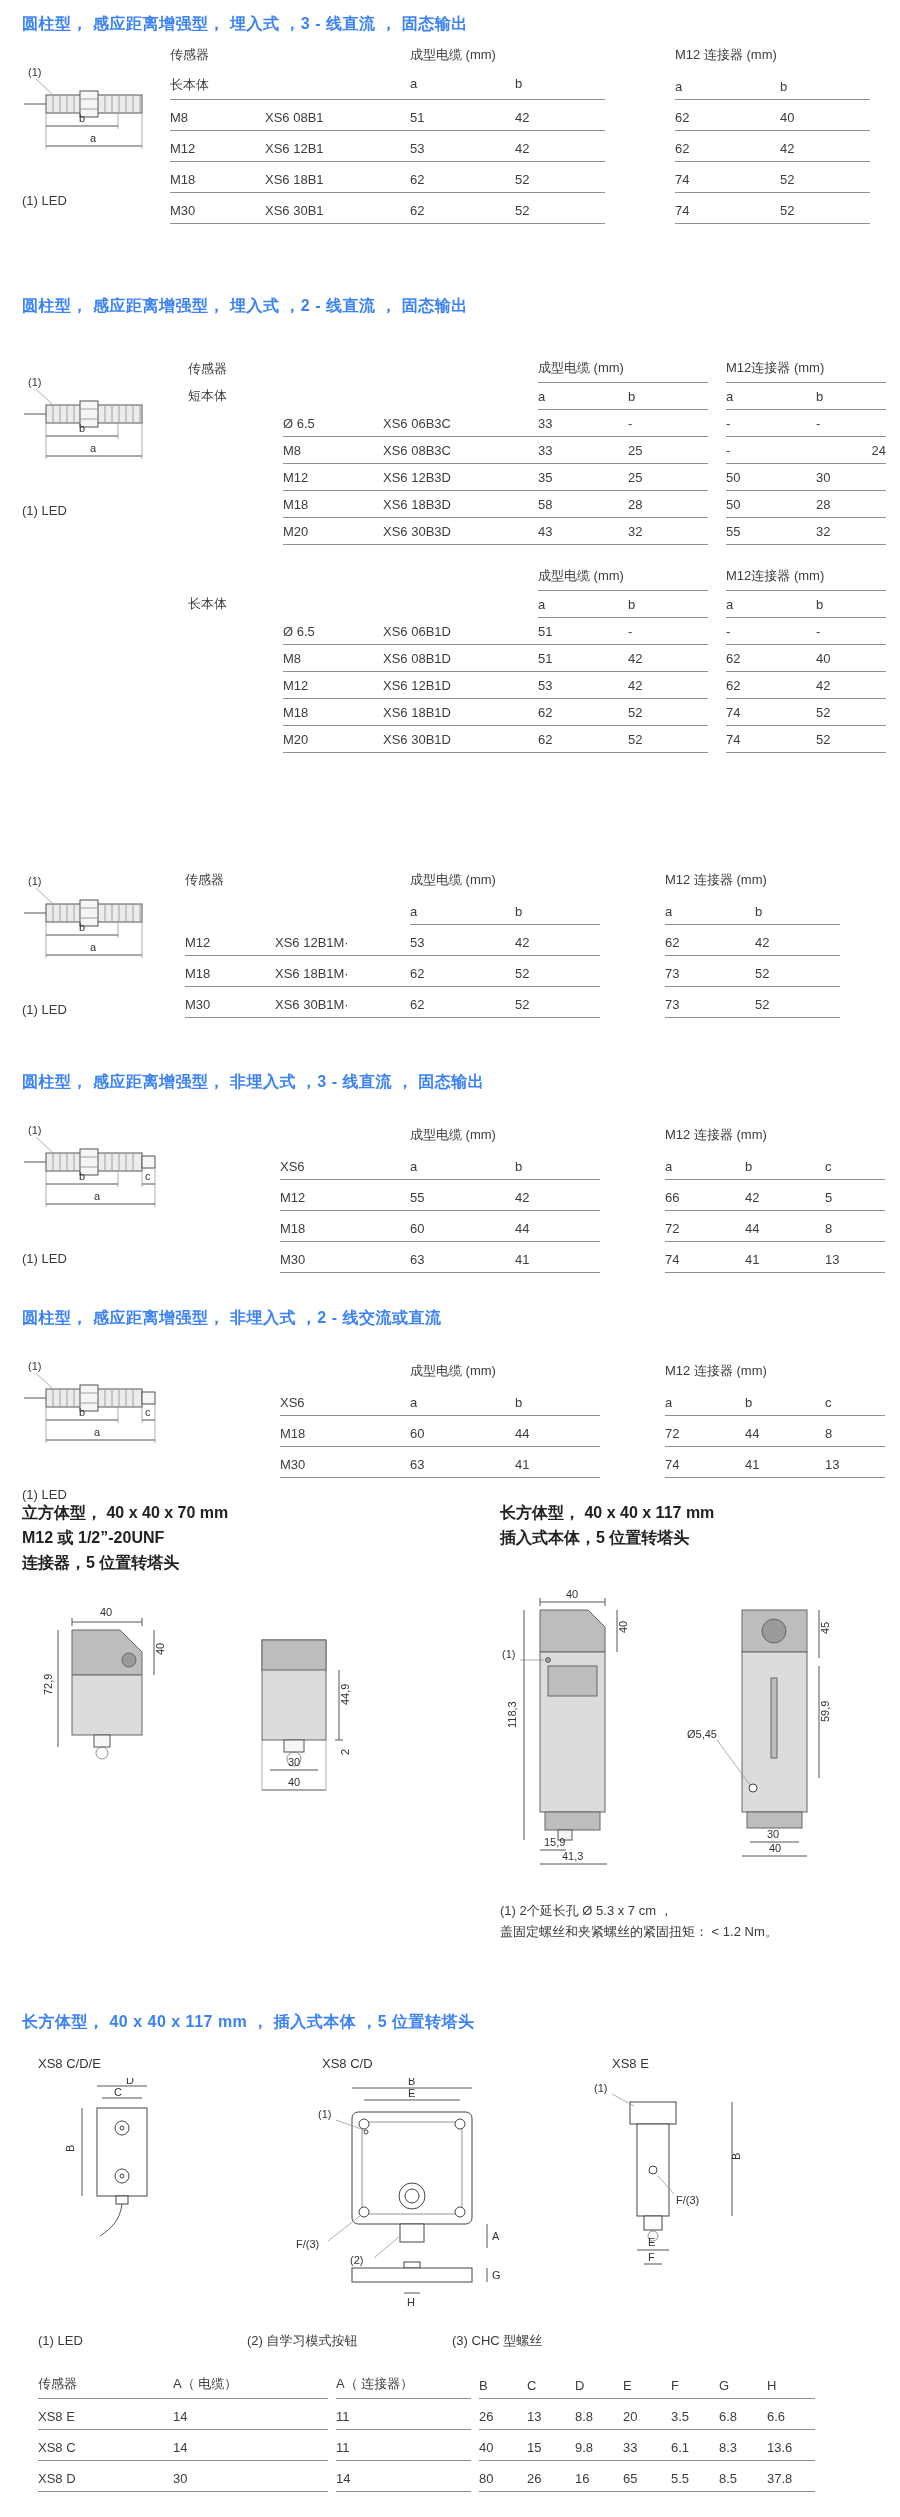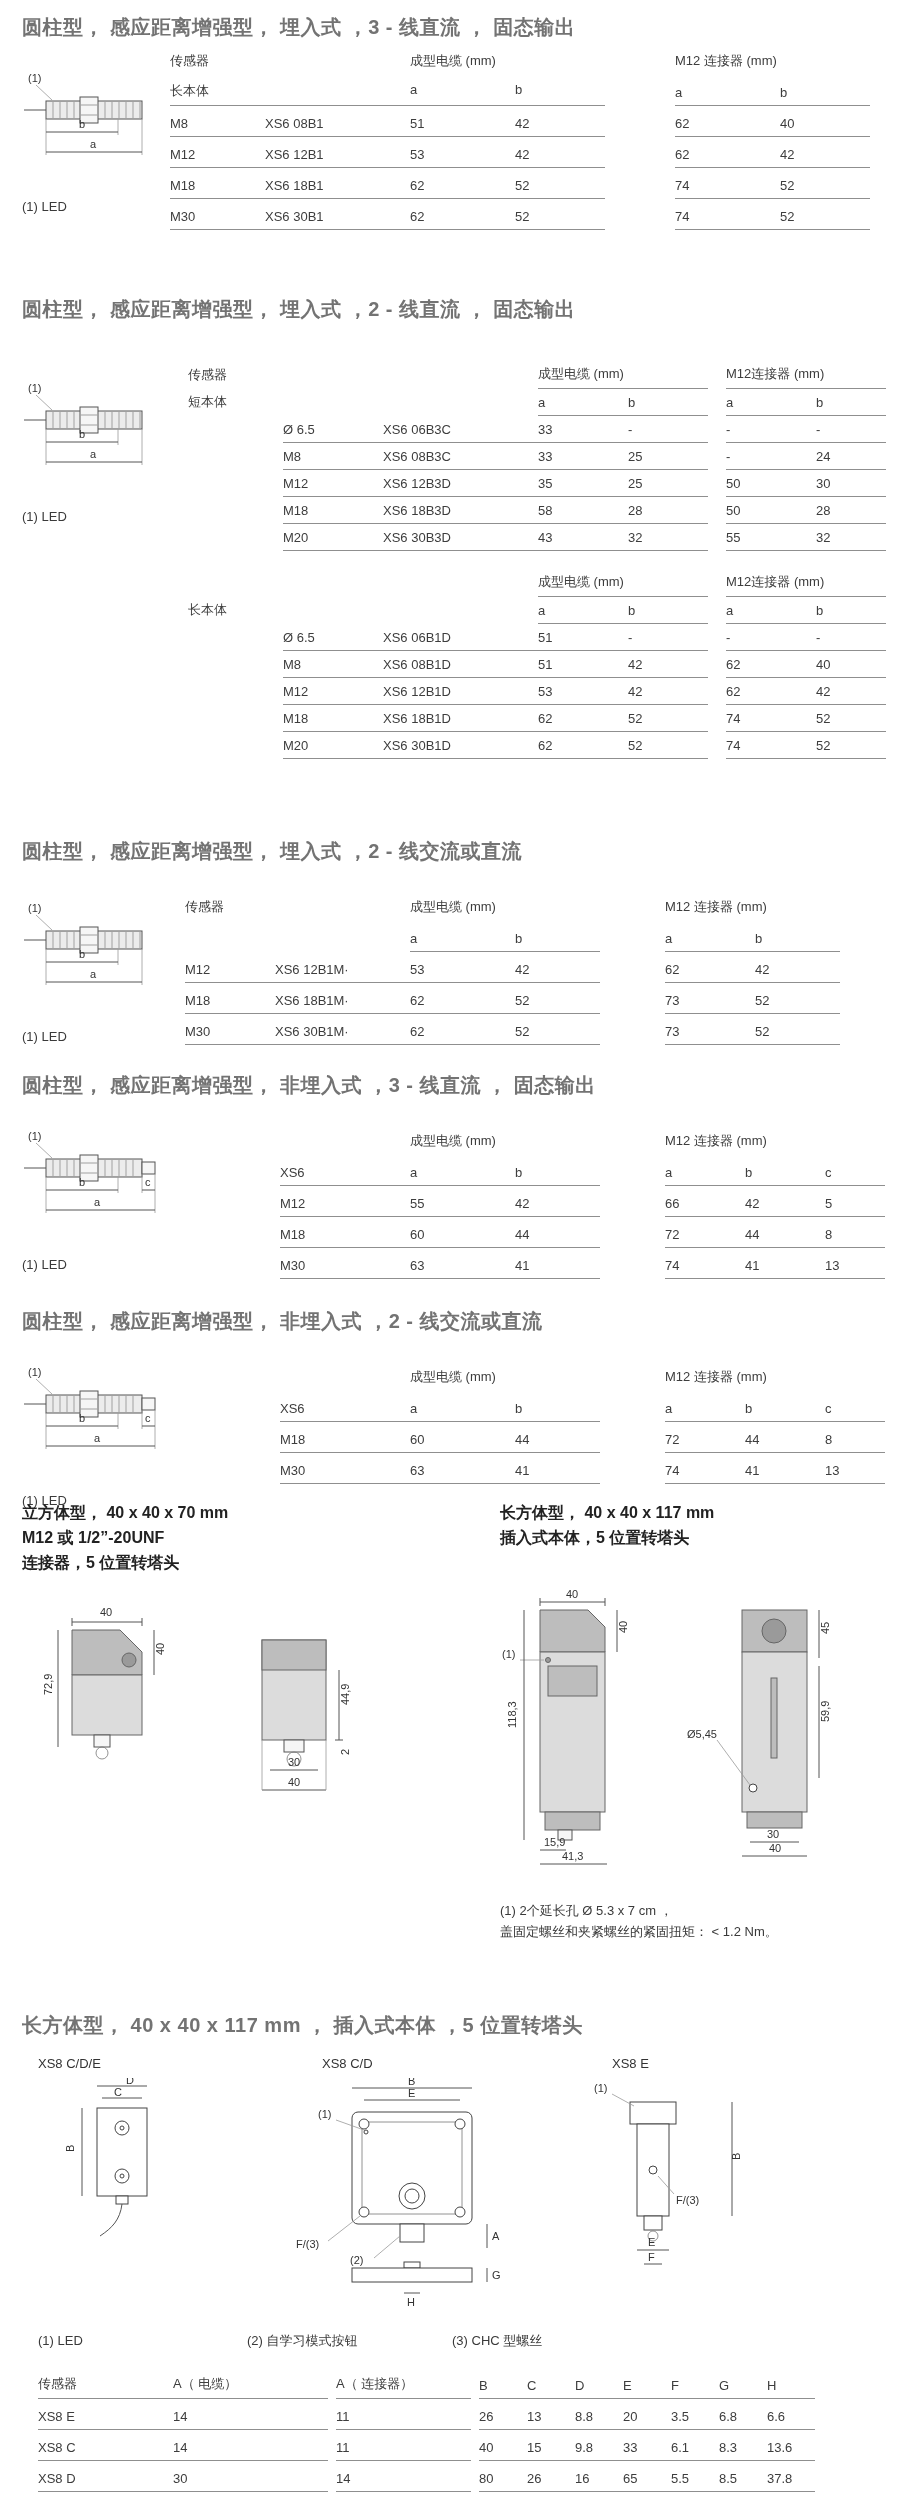--- a/index.html
+++ b/index.html
@@ -2,21 +2,21 @@
 <html><head>
 <meta charset="utf-8">
 <style>
   html,body{margin:0;padding:0}
   body{
     width:900px;height:2517px;background:#ffffff;position:relative;overflow:hidden;
     font-family:"Liberation Sans","DejaVu Sans",sans-serif;color:#3a3a3a;
   }
   .page{position:absolute;inset:0}
   .sec{position:absolute;left:22px;width:866px}
-  .title{font-size:20px;font-weight:bold;color:#737373;letter-spacing:.5px}
+  .title{font-size:16px;font-weight:bold;color:#3b82f6;letter-spacing:.5px}
   .content{position:relative}
   
   .tbl{font-size:13px;color:#3d3d3d}
   .trow{display:flex;align-items:flex-end;height:31px}
   .trow.head{height:34px}
   .t2 .trow{height:27px}
   .t2 .trow.head{height:30px}
   .cell{white-space:nowrap;padding-bottom:5px;box-sizing:border-box;display:inline-block}
   .grp{display:inline-flex;border-bottom:1px solid #8f8f8f}
   .caption{font-size:13px;color:#3a3a3a;margin-top:24px}
@@ -228,21 +228,21 @@
             <div class="trow">
               <span class="cell" style="width: 95px;"></span>
               <span class="grp">
                 <span class="cell" style="width: 100px;">M8</span>
                 <span class="cell" style="width: 155px;">XS6 08B3C</span>
                 <span class="cell" style="width: 90px;">33</span>
                 <span class="cell" style="width: 80px;">25</span>
               </span>
               <span class="grp" style="margin-left: 18px;">
                 <span class="cell" style="width: 90px;">-</span>
-                <span class="cell" style="width: 70px;">24</span>
+                <span class="cell" style="width: 70px; text-align: right;">24</span>
               </span>
             </div>
             <div class="trow">
               <span class="cell" style="width: 95px;"></span>
               <span class="grp">
                 <span class="cell" style="width: 100px;">M12</span>
                 <span class="cell" style="width: 155px;">XS6 12B3D</span>
                 <span class="cell" style="width: 90px;">35</span>
                 <span class="cell" style="width: 80px;">25</span>
               </span>
@@ -365,21 +365,20 @@
                 <span class="cell" style="width: 90px;">74</span>
                 <span class="cell" style="width: 70px;">52</span>
               </span>
             </div>
           </div>
       </div>
     </div>
   </section>
 
   <section class="sec" style="top:838px">
-    <div class="title">圆柱型， 感应距离增强型， 埋入式 ，2 - 线交流或直流</div>
     <div class="content" style="height:200px">
       <div style="position:absolute;left:0;top:36px">
         <div>
   <svg width="150" height="100" viewBox="0 0 150 100">
     <g>
       <text x="6" y="11">(1)</text>
       <line x1="14" y1="14" x2="30" y2="29" class="ext"></line>
       <line x1="2" y1="39" x2="24" y2="39" class="ln"></line>
       <rect x="24" y="30" width="96" height="18" class="body"></rect>
       <line x1="31" y1="30" x2="31" y2="48" class="thr"></line>

